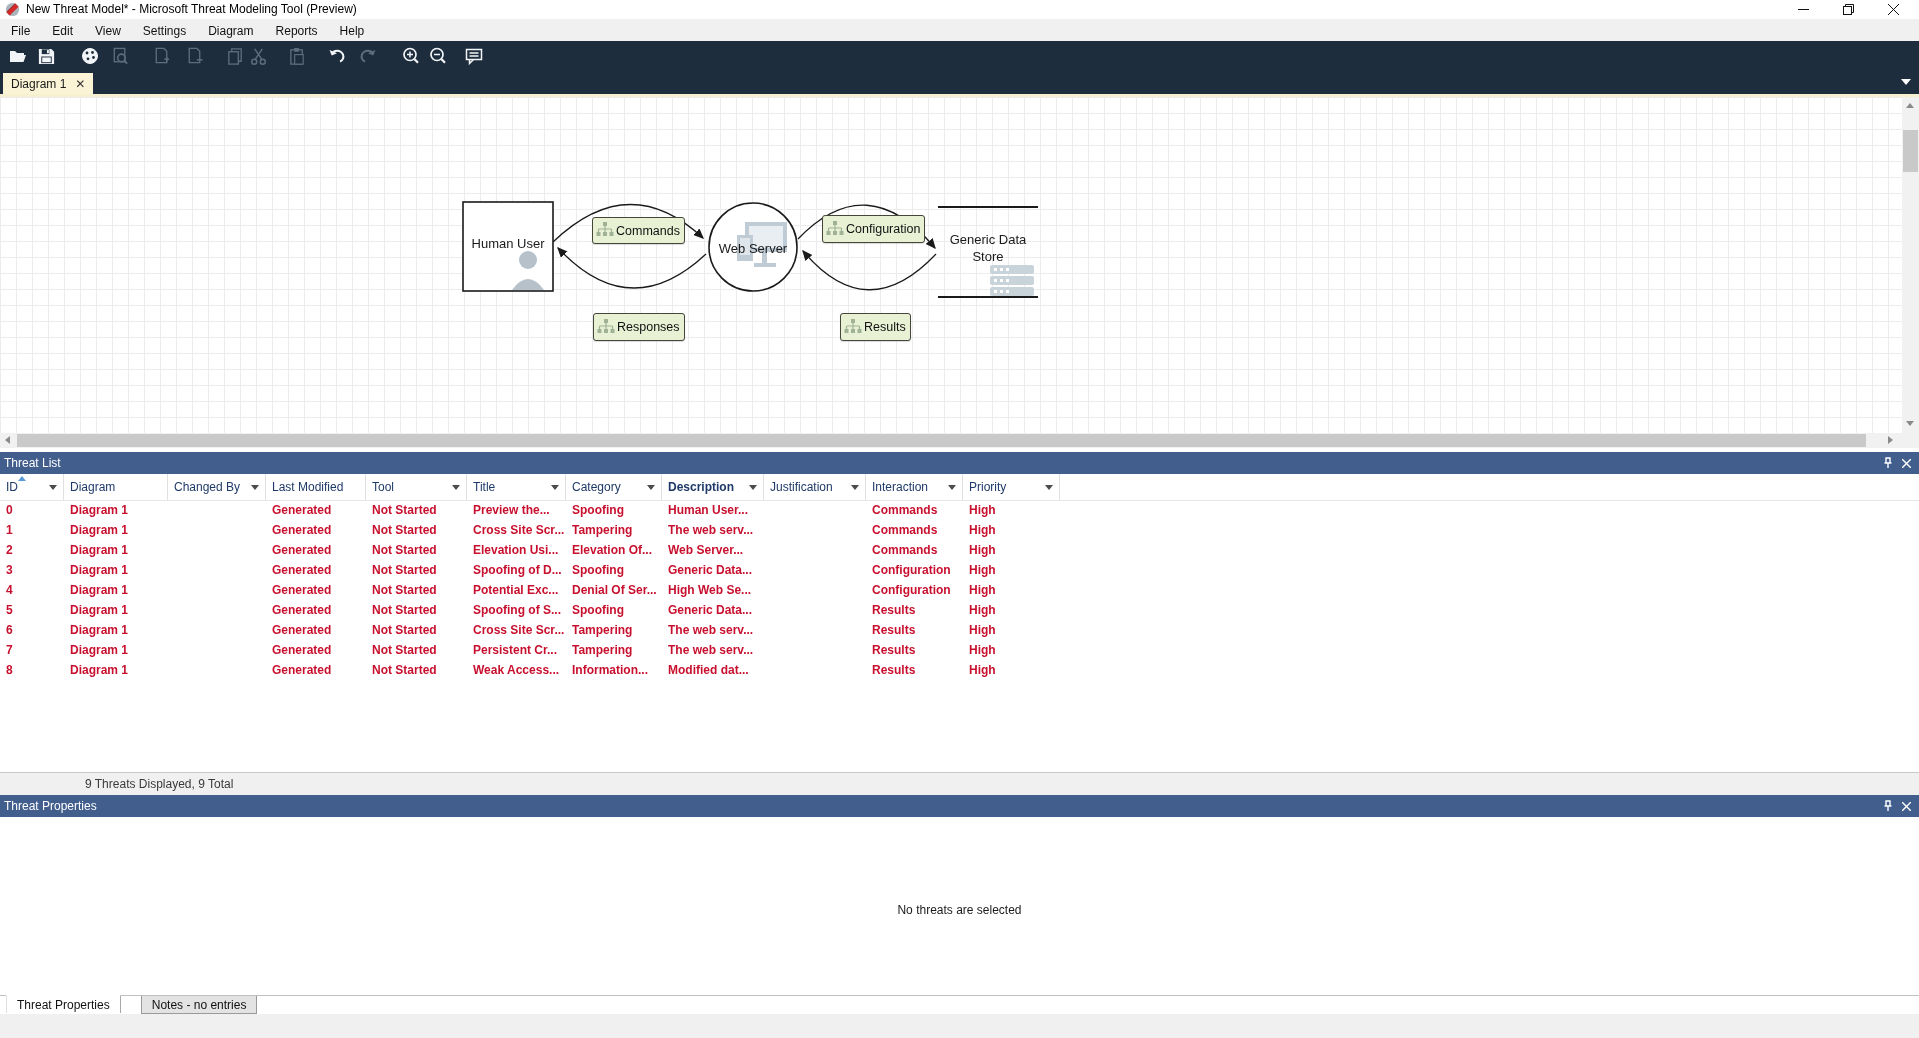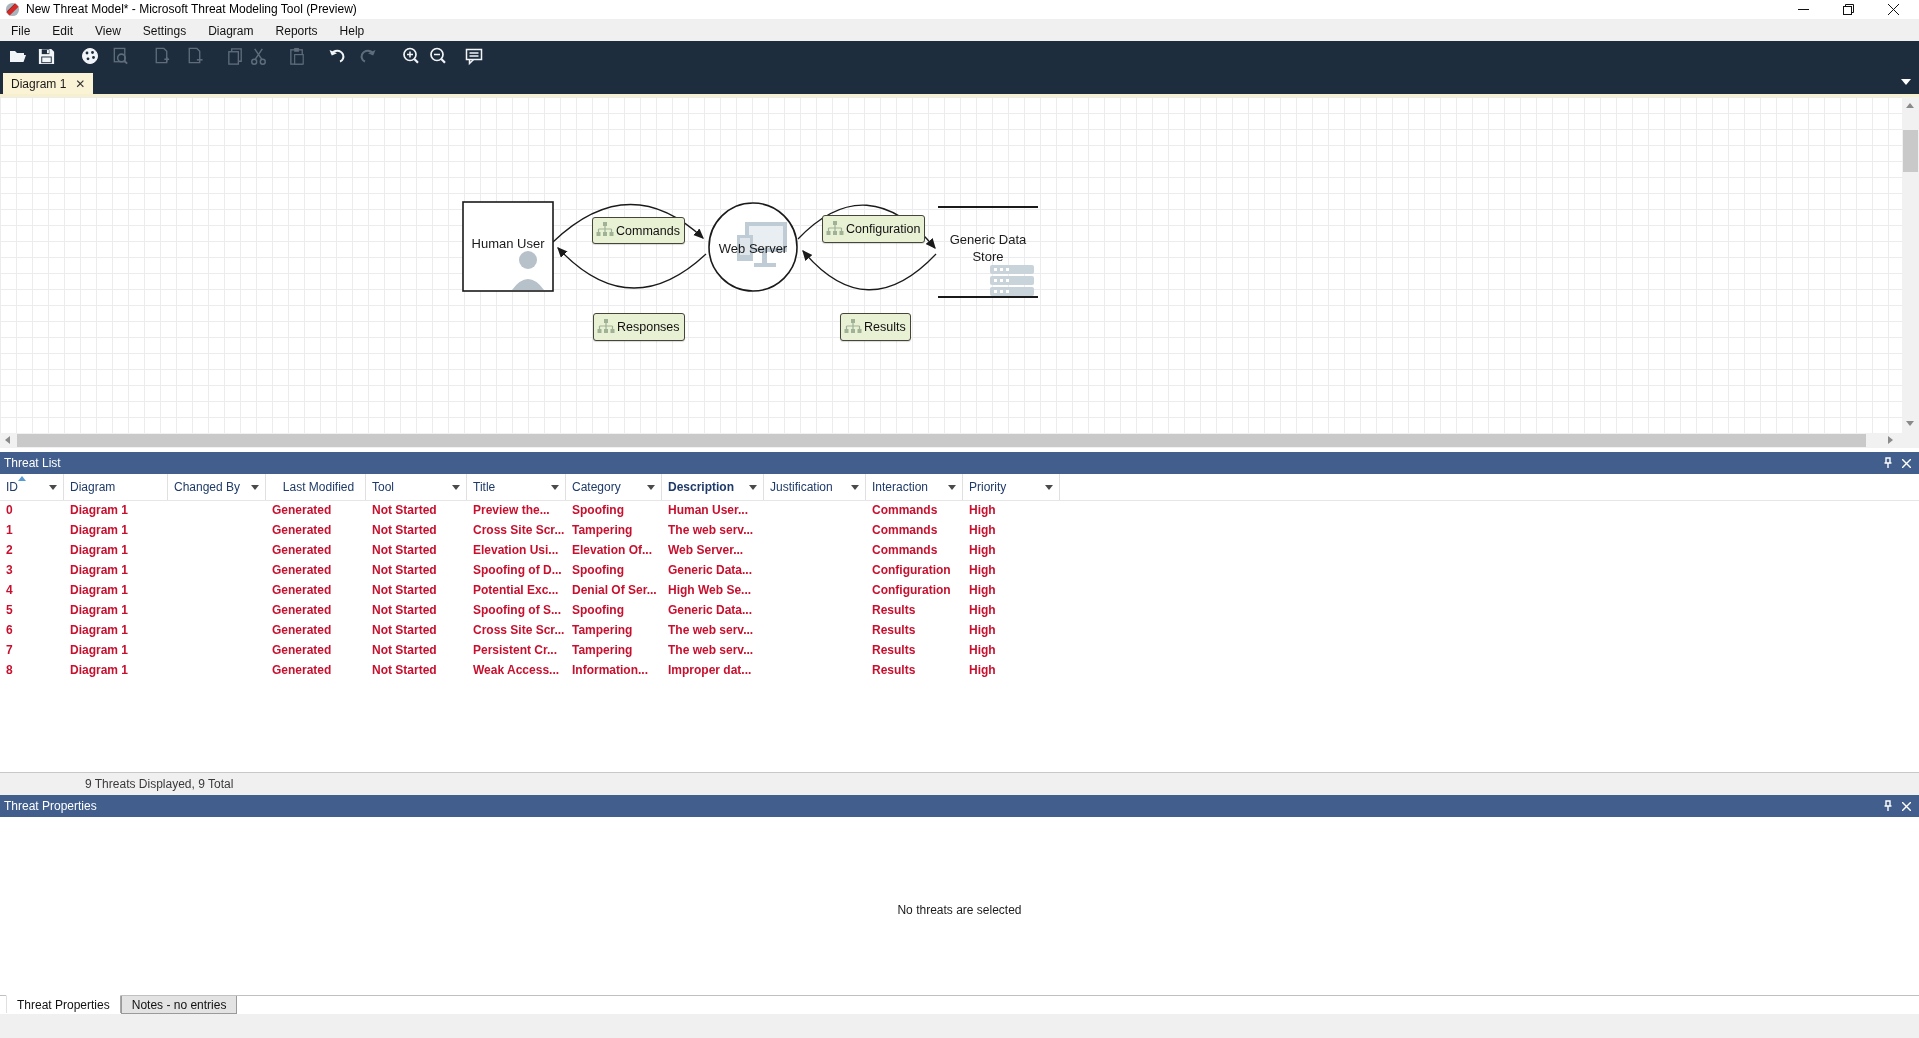--- a/index.html
+++ b/index.html
@@ -72,21 +72,21 @@
     white-space:nowrap;overflow:hidden;}
   #tl-body-bg{left:0;top:500px;width:1919px;height:272px;background:#fff;z-index:-1;}
   #tl-status{left:0;top:772px;width:1919px;height:23px;background:#f0f0f0;border-top:1px solid #c8c8c8;
     display:flex;align-items:center;box-sizing:border-box;padding-left:85px;color:#3a3a3a;}
 
   
   #tp-header{left:0;top:795px;}
   #tp-content{left:0;top:817px;width:1919px;height:178px;background:#fff;}
   #tp-empty{left:0;top:86px;width:1919px;text-align:center;color:#1a1a1a;position:absolute;}
   #tp-tabs{left:0;top:995px;width:1919px;height:19px;background:#fff;border-top:1px solid #c0c0c0;display:flex;}
-  .btab{height:18px;display:flex;align-items:center;padding:0 10px;box-sizing:border-box;font-size:12px;color:#111;}
+  .btab{height:18px;display:flex;align-items:center;padding:0 10px;box-sizing:border-box;font-size:12px;color:#111;margin-left:20px;}
   .btab.active{background:#fff;border-right:1px solid #a8a8a8;border-left:1px solid #e0e0e0;margin-top:-1px;border-top:1px solid #fff;}
   .btab.inactive{background:#e3e3e3;border:1px solid #9a9a9a;border-top:none;}
   #bottom-strip{left:0;top:1014px;width:1919px;height:24px;background:#f0f0f0;}
 </style>
 </head>
 <body>
 
 <div id="titlebar" class="abs">
   <svg id="app-icon" class="abs" viewBox="0 0 16 16">
     <circle cx="8" cy="8" r="7" fill="#aab4bc"></circle>
@@ -361,21 +361,21 @@
       <span id="id-sort"></span>
       <span class="dd"></span>
     </div>
     <div class="hcell" style="width: 104px;">
       <span>Diagram</span>
     </div>
     <div class="hcell" style="width: 98px;">
       <span>Changed By</span>
       <span class="dd"></span>
     </div>
-    <div class="hcell" style="width: 100px; justify-content: center;">
+    <div class="hcell" style="width: 100px;">
       <span>Last Modified</span>
     </div>
     <div class="hcell" style="width: 101px;">
       <span>Tool</span>
       <span class="dd"></span>
     </div>
     <div class="hcell" style="width: 99px;">
       <span>Title</span>
       <span class="dd"></span>
     </div>
@@ -507,21 +507,21 @@
     <span class="tcell" style="width:97px">High</span>
   </div>
     <div class="trow">
     <span class="tcell" style="width:64px">8</span>
     <span class="tcell" style="width:104px">Diagram 1</span>
     <span class="tcell" style="width:98px"></span>
     <span class="tcell" style="width:100px">Generated</span>
     <span class="tcell" style="width:101px">Not Started</span>
     <span class="tcell" style="width:99px">Weak Access...</span>
     <span class="tcell" style="width:96px">Information...</span>
-    <span class="tcell" style="width:102px">Improper dat...</span>
+    <span class="tcell" style="width:102px">Modified dat...</span>
     <span class="tcell" style="width:102px"></span>
     <span class="tcell" style="width:97px">Results</span>
     <span class="tcell" style="width:97px">High</span>
   </div>
   </div>
 <div id="tl-status" class="abs">
   <span>9 Threats Displayed, 9 Total</span>
 </div>
 
 <div id="tp-header" class="panel-header abs">

